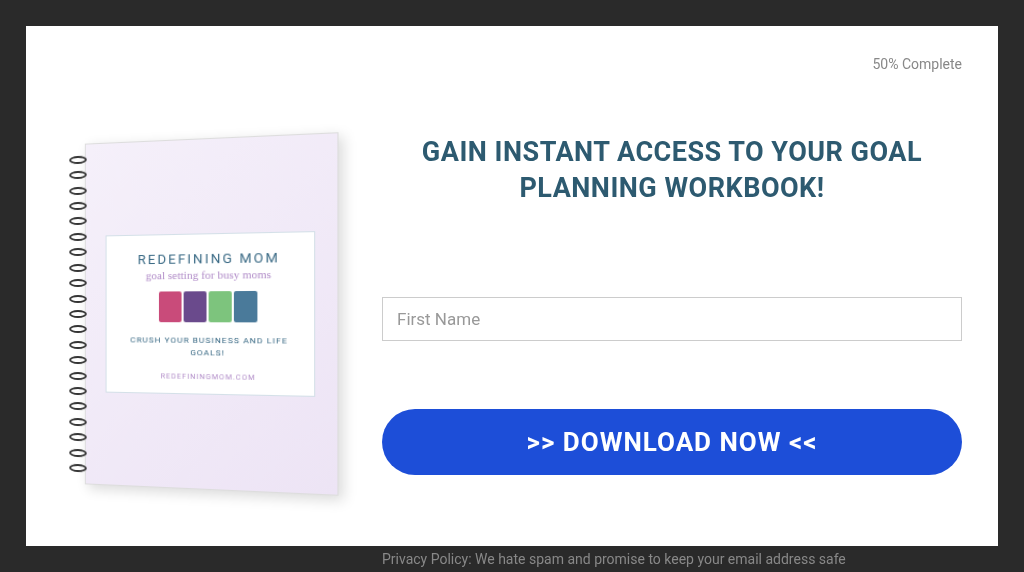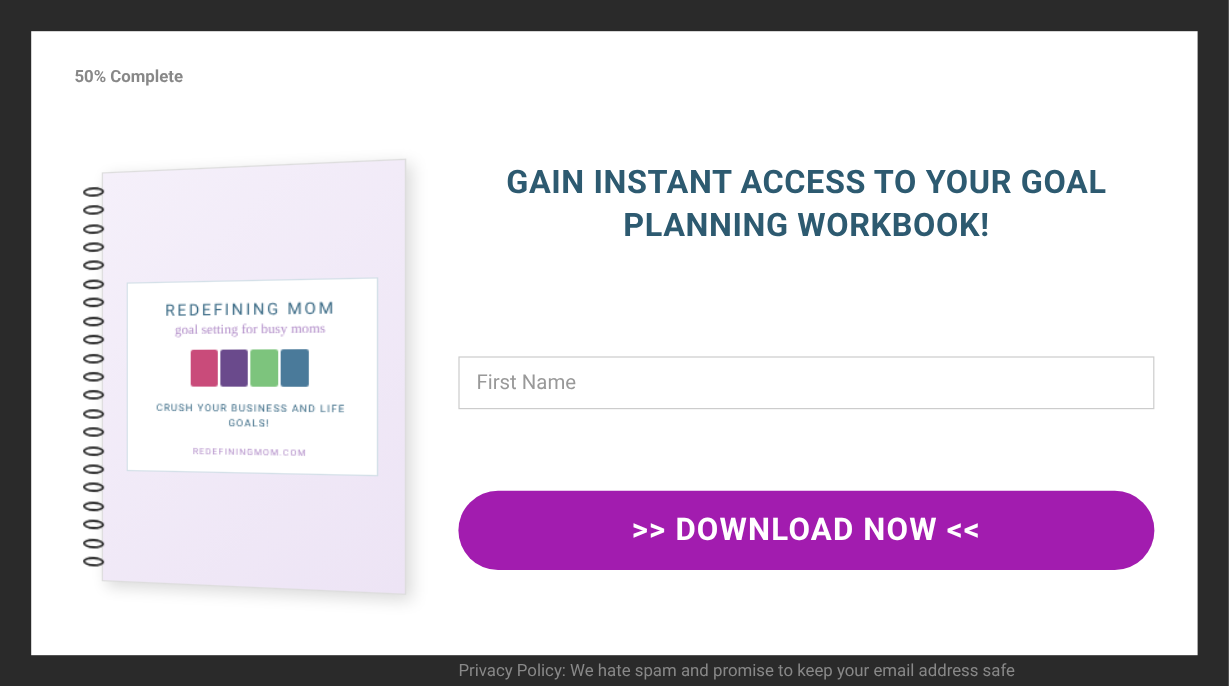--- a/index.html
+++ b/index.html
@@ -20,24 +20,24 @@
     .modal {
       background: #ffffff;
       width: 100%;
       height: 100%;
       padding: 30px 36px 20px 36px;
       display: flex;
       flex-direction: column;
     }
     
     .progress-label {
-      text-align: left;
+      text-align: right;
       color: #888;
       font-size: 14px;
-      font-weight: 700;
+      font-weight: 400;
       margin-bottom: 12px;
     }
     
     .progress-bar {
       width: 100%;
       height: 10px;
       background: #d9d9d9;
       border-radius: 5px;
       overflow: hidden;
       margin-bottom: 50px;
@@ -195,21 +195,21 @@
       font-family: inherit;
     }
     
     .input-field::placeholder {
       color: #999;
     }
     
     .download-btn {
       width: 100%;
       height: 66px;
-      background: #a21caf;
+      background: #1d4ed8;
       border: none;
       border-radius: 33px;
       color: #fff;
       font-size: 26px;
       font-weight: 700;
       letter-spacing: 1px;
       cursor: pointer;
       margin-top: 8px;
       margin-bottom: 28px;
       font-family: inherit;

